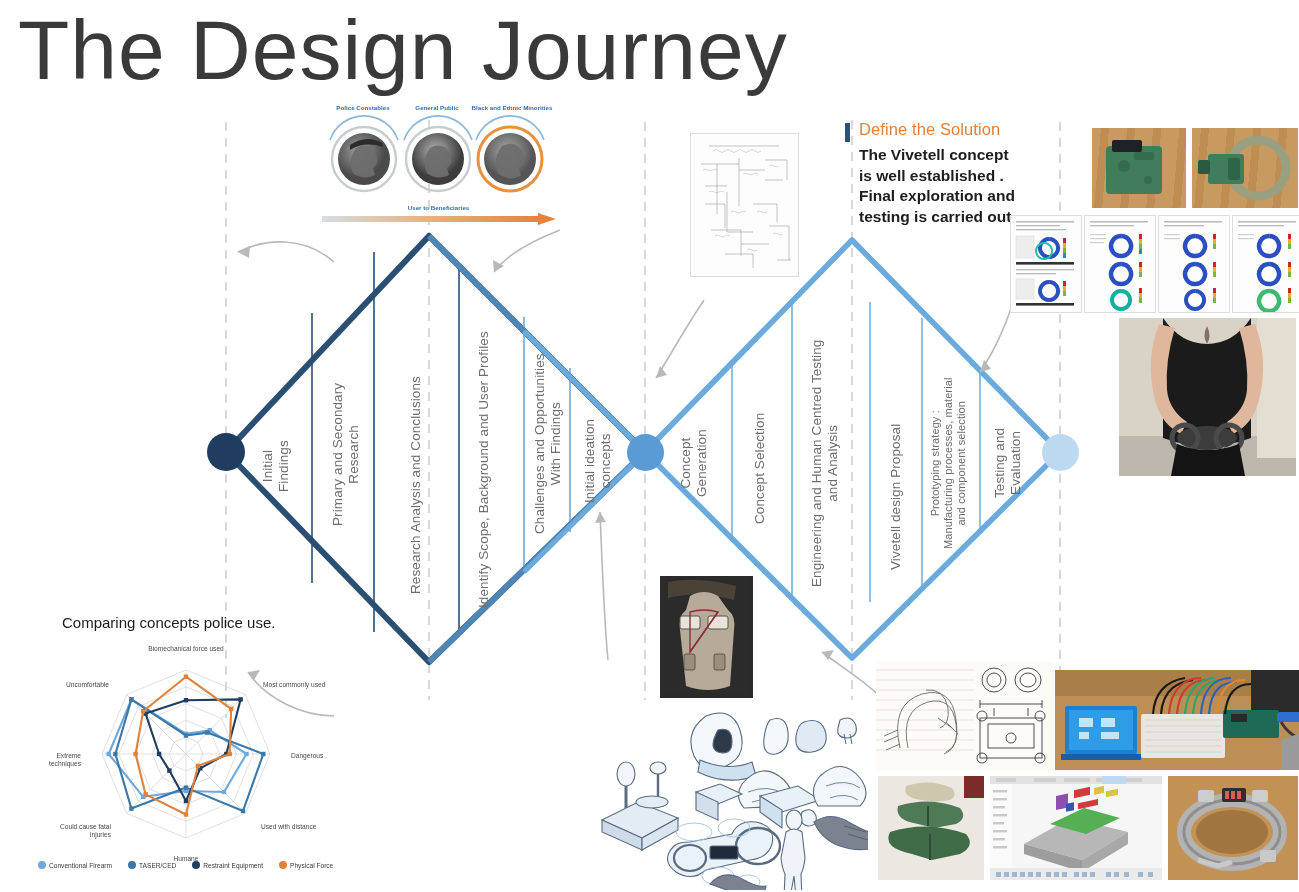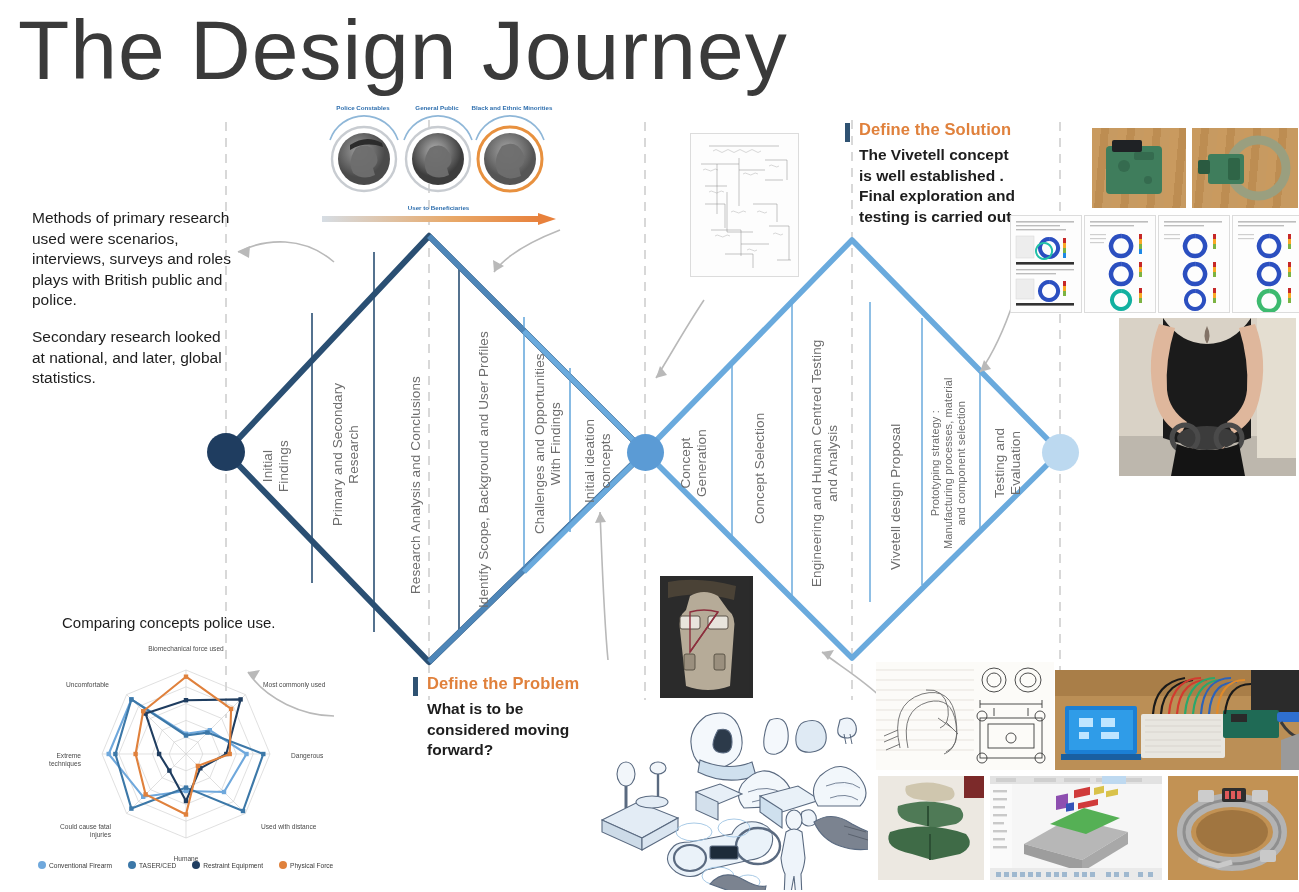--- a/index.html
+++ b/index.html
@@ -27,21 +27,21 @@
   }
   #research-note{left:28px;top:208px;width:200px;}
   #research-note p{margin:0 0 16px 0;}
 
   
   .callout{width:190px;}
   .callout .bar{
     position:absolute;left:0;top:3px;width:5px;height:19px;background:#2f5272;
   }
   .callout .ctitle{
-    margin:0 0 6px 14px;font-size:16.5px;font-weight:bold;color:#e0813c;
+    margin:0 0 6px 14px;font-size:16.5px;font-weight:normal;color:#e0813c;
     letter-spacing:.1px;
   }
   .callout .cbody{margin:0 0 0 14px;font-size:15.5px;line-height:1.33;color:#1d1d1d;font-weight:bold;}
   #callout-solution{left:841px;top:120px;width:180px;}
   #callout-problem{left:409px;top:674px;width:185px;}
 
   
   .dlabel{
     position:absolute;
     transform-origin:0 0;
@@ -156,36 +156,27 @@
   <div class="dlabel" style="left: 748px; top: 524px; white-space: pre; text-align: center;">Concept Selection</div>
   <div class="dlabel" style="left: 805px; top: 587px; white-space: pre; text-align: center;">Engineering and Human Centred Testing
 and Analysis</div>
   <div class="dlabel" style="left: 884px; top: 570px; white-space: pre; text-align: center;">Vivetell design Proposal</div>
   <div class="dlabel small" style="left: 925px; top: 549px; white-space: pre; text-align: center;">Prototyping strategy :
 Manufacturing processes, material
 and component selection</div>
   <div class="dlabel" style="left: 988px; top: 498px; white-space: pre; text-align: center;">Testing and
 Evaluation</div>
 
-  <div class="abs body-text" id="research-note">
-    <p>Methods of primary research used were scenarios, interviews, surveys and roles plays with British public and police.</p>
-    <p>Secondary research looked at national, and later, global statistics.</p>
-  </div>
 
   <div class="abs callout" id="callout-solution">
     <span class="bar"></span>
     <p class="ctitle">Define the Solution</p>
     <p class="cbody">The Vivetell concept is well established . Final exploration and testing is carried out</p>
   </div>
 
-  <div class="abs callout" id="callout-problem">
-    <span class="bar"></span>
-    <p class="ctitle">Define the Problem</p>
-    <p class="cbody">What is to be considered moving forward?</p>
-  </div>
 
   <div class="abs" style="left:312px;top:104px;width:245px;height:120px;">
     <div style="position:absolute;left:2px;top:0;width:90px;text-align:center;font-size:6.2px;font-weight:bold;color:#2f6fae;">Police Constables</div>
     <div style="position:absolute;left:76px;top:0;width:90px;text-align:center;font-size:6.2px;font-weight:bold;color:#2f6fae;">General Public</div>
     <div style="position:absolute;left:148px;top:0;width:96px;text-align:center;font-size:6.2px;font-weight:bold;color:#2f6fae;">Black and Ethnic Minorities</div>
 
     <svg style="position:absolute;left:0;top:8px;" width="245" height="86">
 
       <path d="M 14,28 A 36 36 0 0 1 82,28" fill="none" stroke="#8fb7d8" stroke-width="1.6"></path>
       <path d="M 88,28 A 36 36 0 0 1 156,28" fill="none" stroke="#8fb7d8" stroke-width="1.6"></path>

